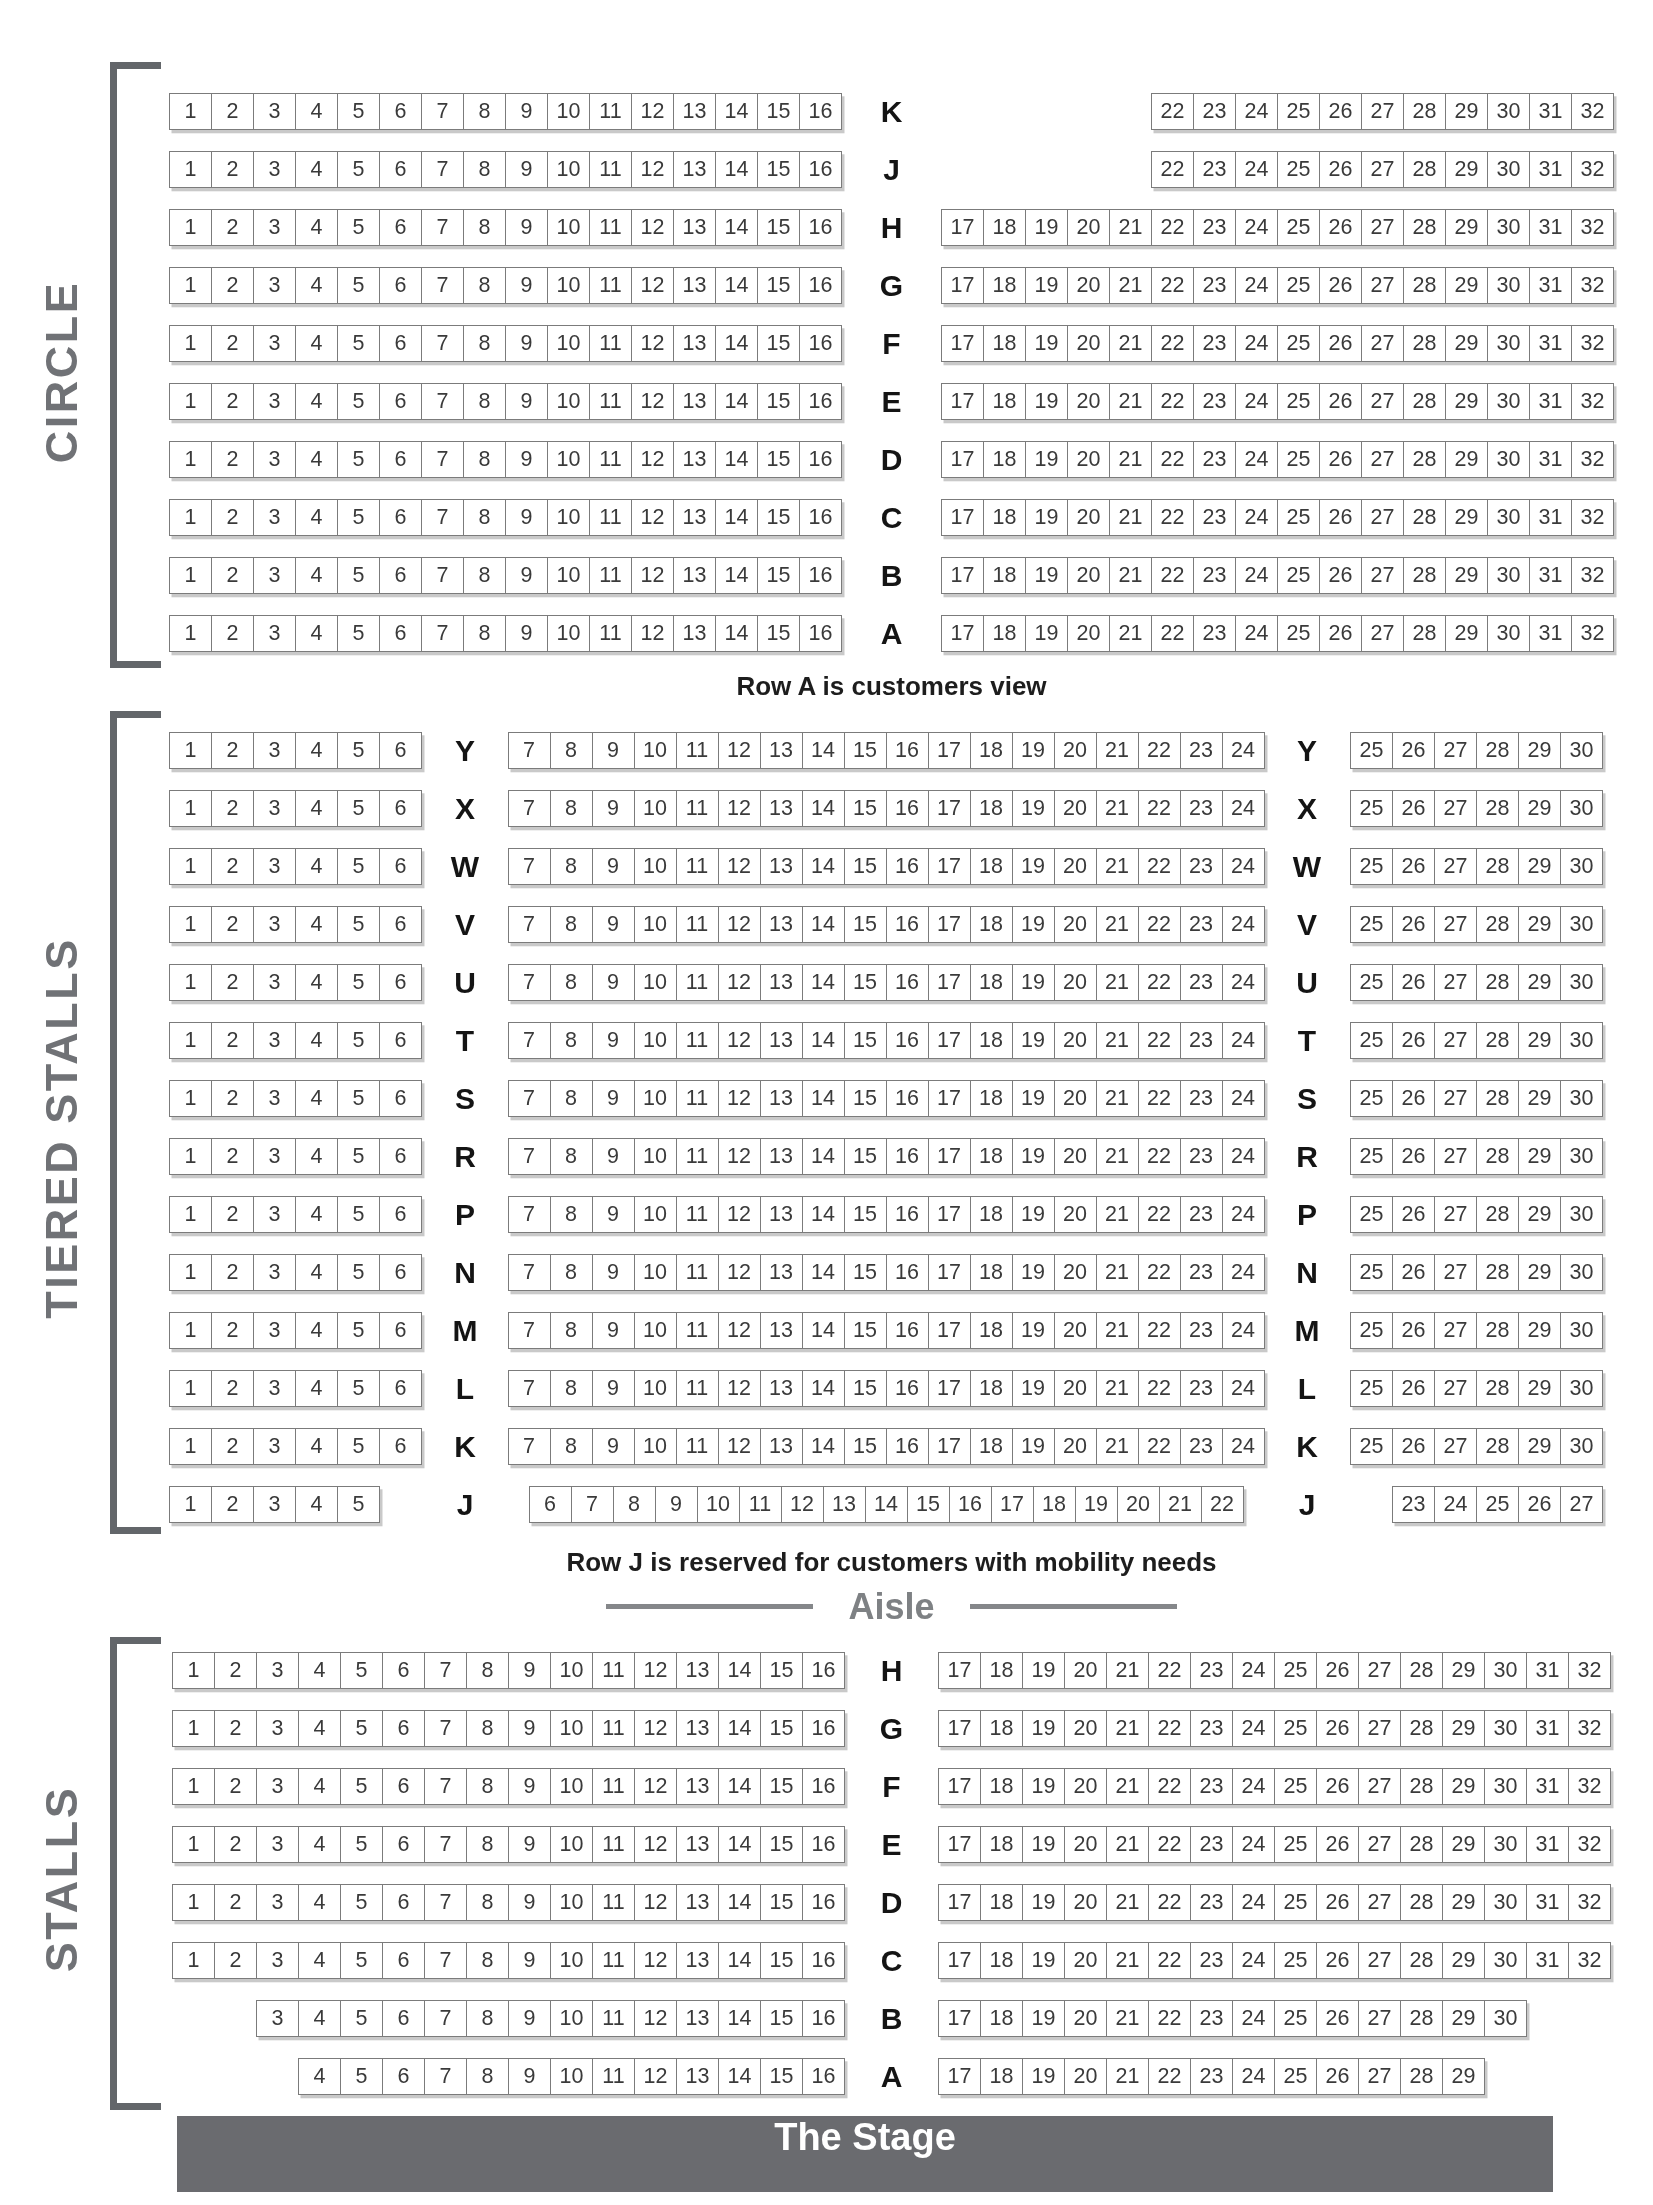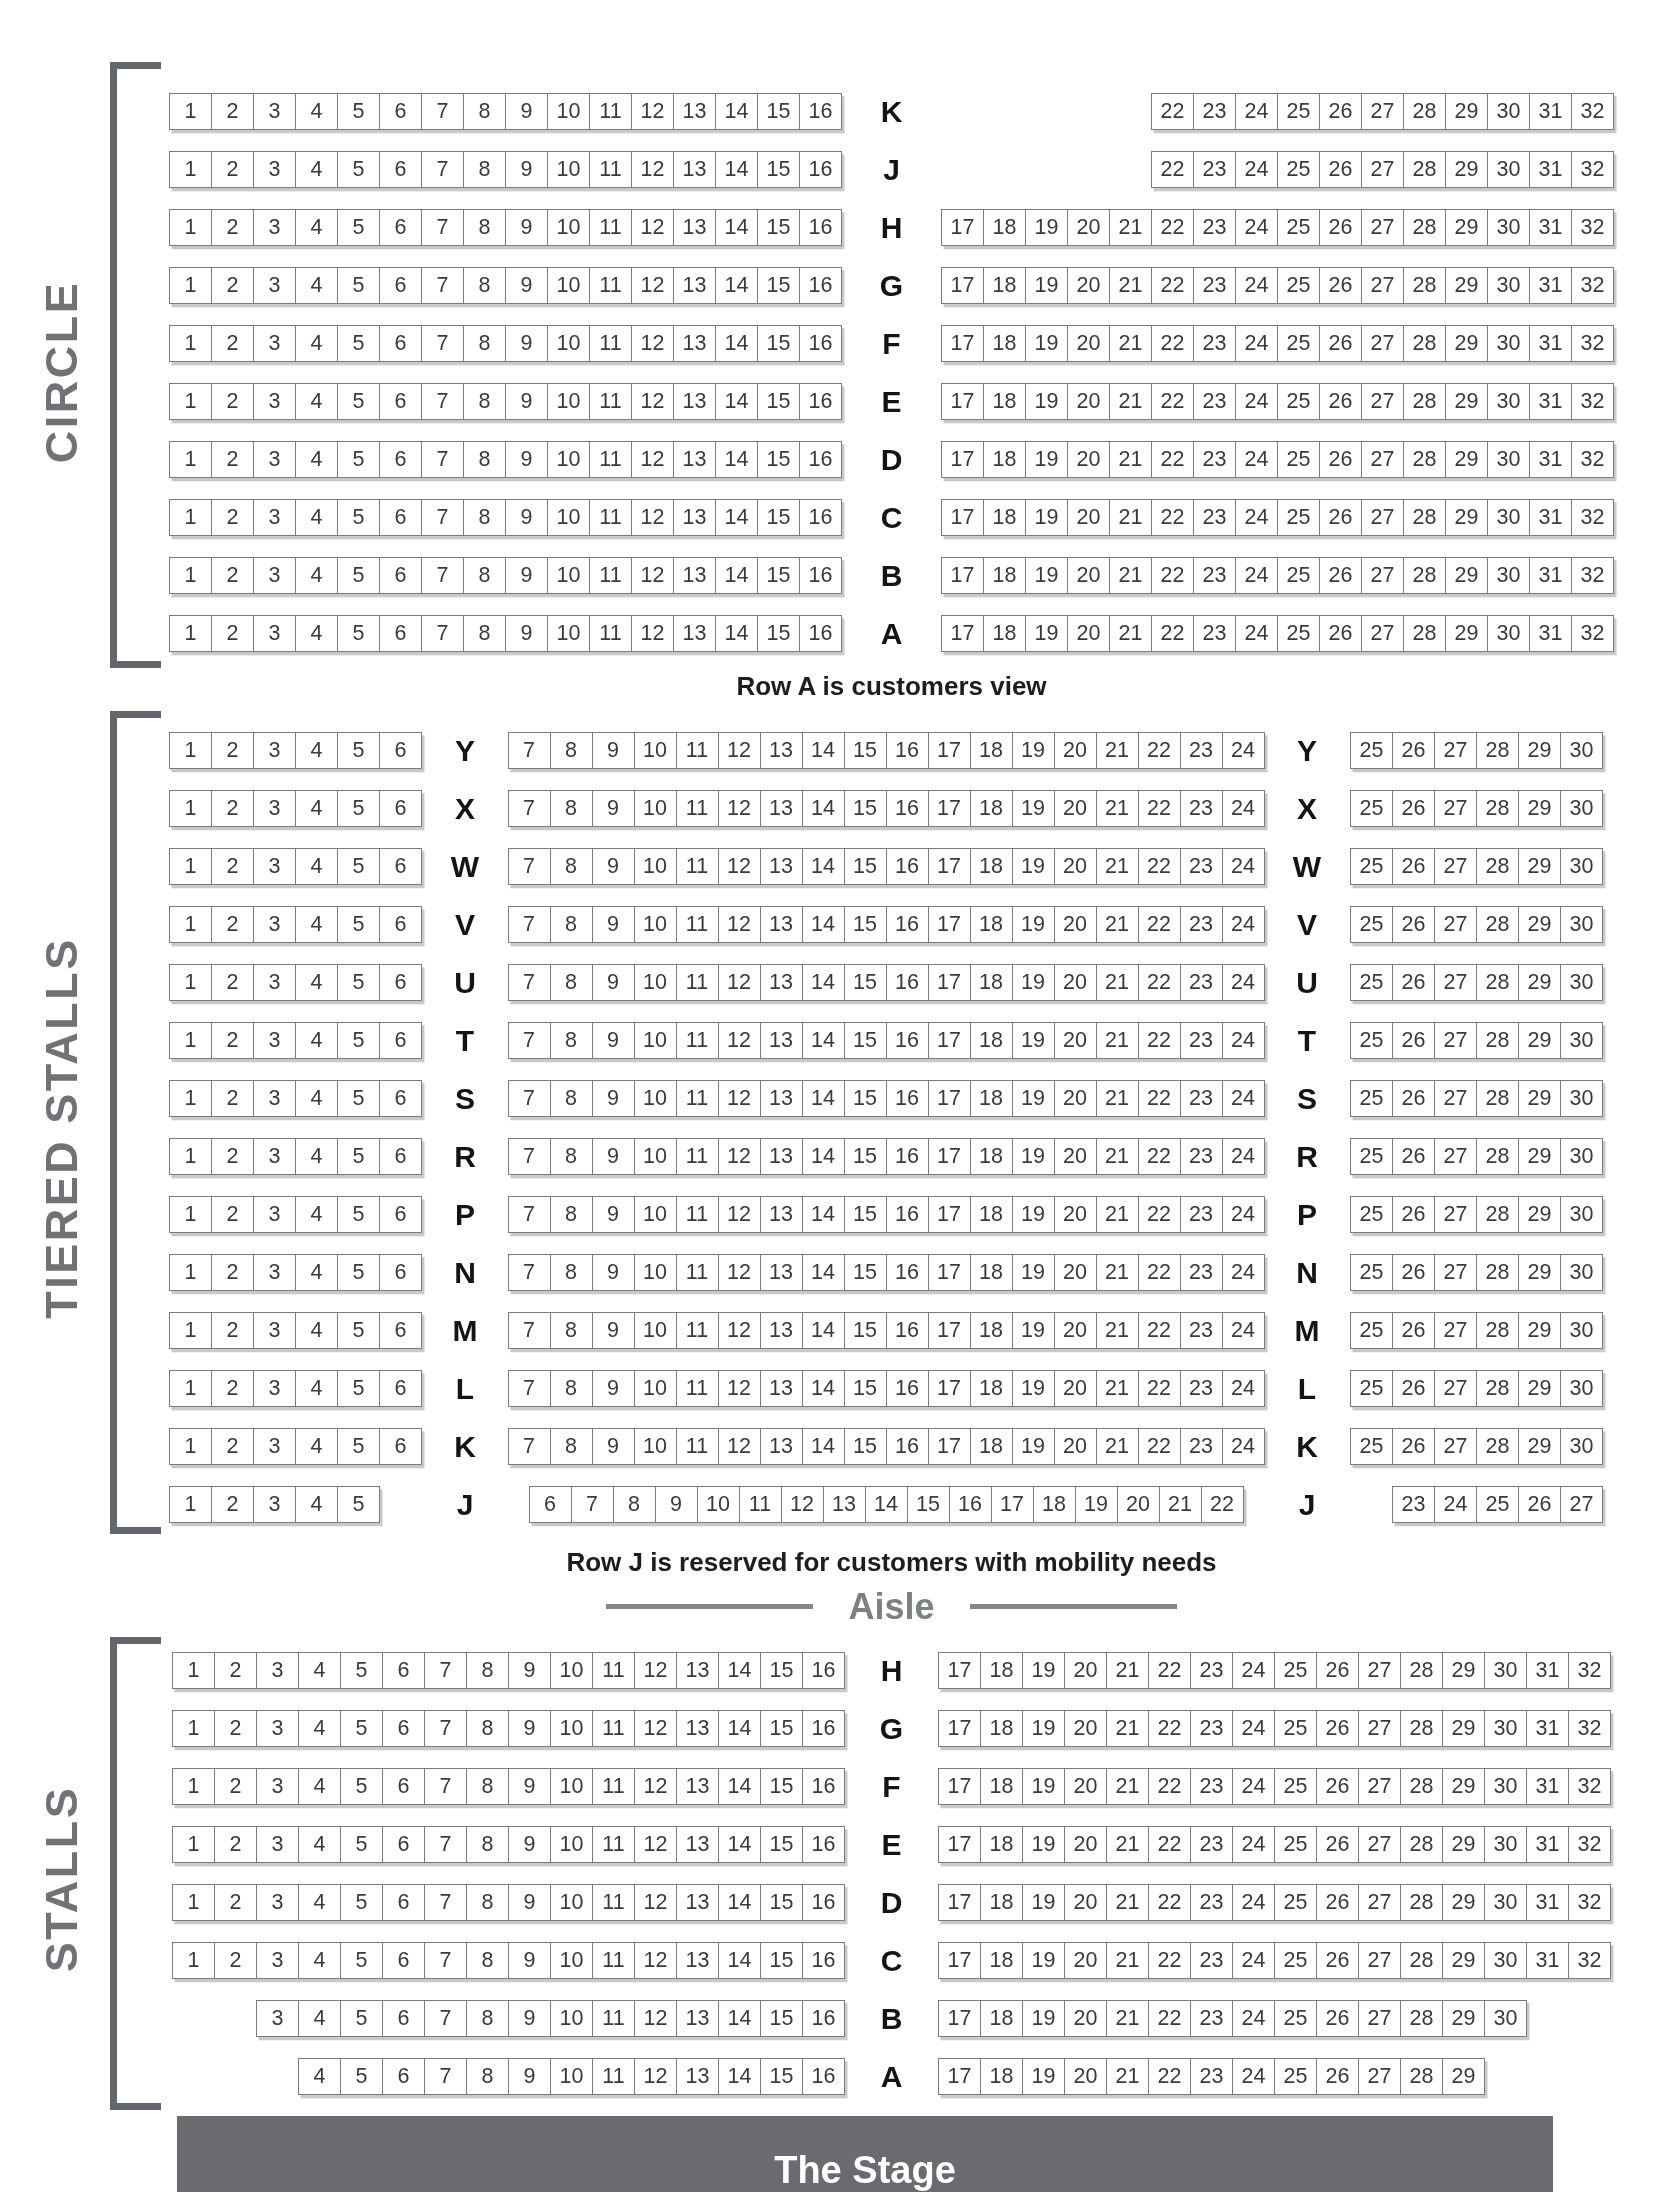--- a/index.html
+++ b/index.html
@@ -58,21 +58,21 @@
 
   
   .aisle{margin-left:169px;width:1445px;margin-top:6.6px;height:40px;
     display:flex;align-items:center;justify-content:center;}
   .aisle-line{width:207px;height:5.8px;background:var(--aisle-line,#85878a);margin:0 35px;}
   .aisle-word{font-size:36px;font-weight:700;color:var(--aisle-text,#7e8184);}
 
   
   .stage{margin-left:177px;margin-top:6.6px;width:1376px;height:76px;
     background:var(--stage-bg,#6a6b6f);color:var(--stage-text,#fff);
-    display:flex;align-items:flex-end;justify-content:center;
+    display:flex;align-items:flex-start;justify-content:center;
     font-size:38px;font-weight:700;}
 </style>
 </head>
 <body>
 
 <div class="page">
 
   <section data-section="circle">
     <div class="bracket bracket-circle"></div>
     <div class="side-label label-circle">CIRCLE</div>

